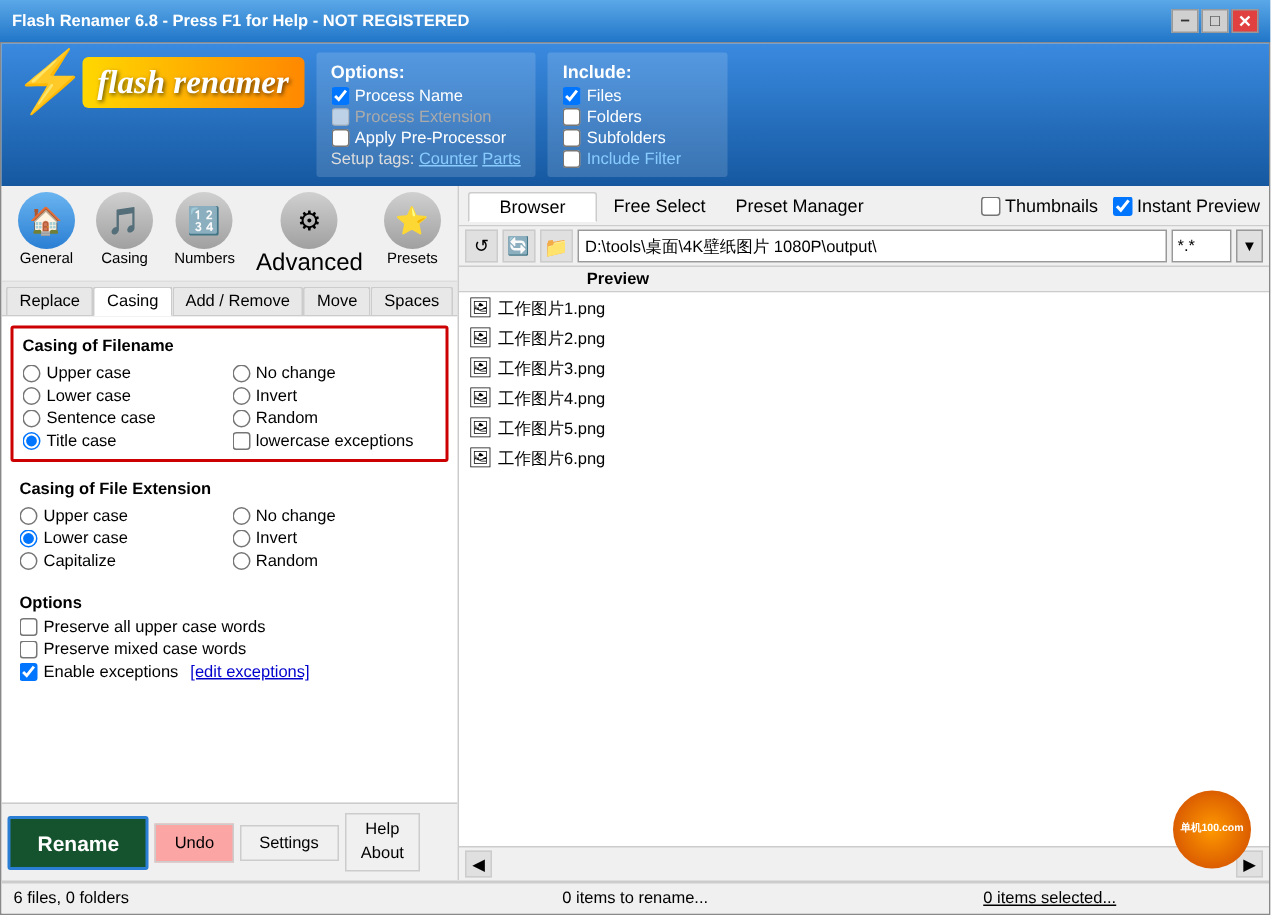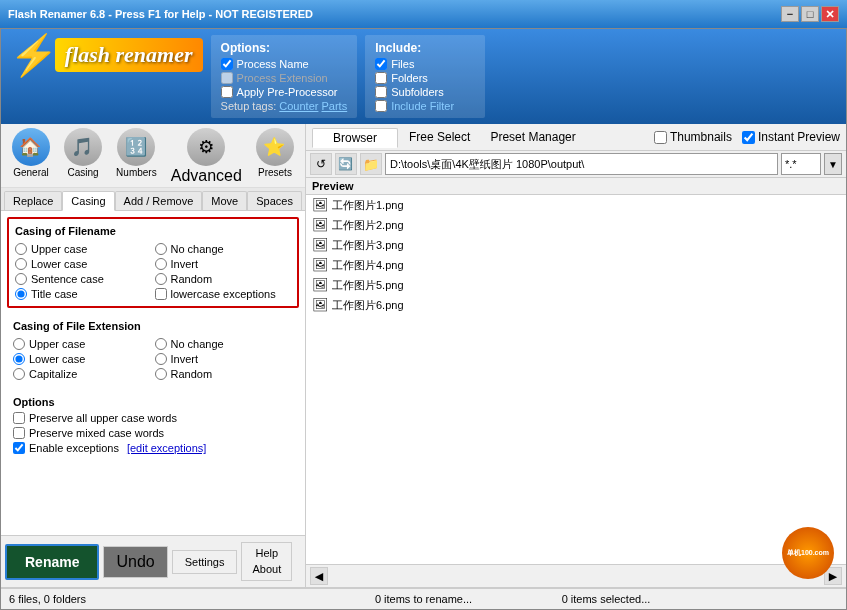--- a/index.html
+++ b/index.html
@@ -201,21 +201,21 @@
               <input type="checkbox" checked="" style="width: 12px; height: 12px;">
               <span>Enable exceptions</span>
             </label>
             <span style="color:#0000cc;text-decoration:underline;font-size:11px;cursor:pointer;">[edit exceptions]</span>
           </div>
         </div>
       </div>
 
       <div style="display:flex; gap:4px; padding:6px 4px; border-top:1px solid #ccc; background:#f0f0f0; align-items:center;">
         <button style="background:#14532d;color:white;border:2px solid #2a7fd4;padding:8px 18px;font-size:14px;font-weight:bold;cursor:pointer;border-radius:2px;min-width:80px;">Rename</button>
-        <button style="background:#737373;border:1px solid #ccc;padding:6px 12px;font-size:16px;cursor:pointer;">Undo</button>
+        <button style="background:#fca5a5;border:1px solid #ccc;padding:6px 12px;font-size:11px;cursor:pointer;">Undo</button>
         <button style="background:#f0f0f0;border:1px solid #ccc;padding:5px 12px;font-size:11px;cursor:pointer;">Settings</button>
         <button style="background:#f0f0f0;border:1px solid #ccc;padding:3px 10px;font-size:11px;cursor:pointer;display:flex;flex-direction:column;align-items:center;line-height:1.4;">
           <span>Help</span>
           <span>About</span>
         </button>
       </div>
     </div>
 
     <div style="flex:1; display:flex; flex-direction:column; background:white; overflow:hidden;">
 
@@ -243,21 +243,21 @@
       <div style="display:flex; align-items:center; gap:3px; padding:2px 4px; background:#f0f0f0; border-bottom:1px solid #ccc;">
         <button style="width:22px;height:22px;border:1px solid #ccc;background:#e0e0e0;cursor:pointer;font-size:12px;display:flex;align-items:center;justify-content:center;">↺</button>
         <button style="width:22px;height:22px;border:1px solid #ccc;background:#e0e0e0;cursor:pointer;font-size:12px;display:flex;align-items:center;justify-content:center;">🔄</button>
         <button style="width:22px;height:22px;border:1px solid #ccc;background:#e0e0e0;cursor:pointer;font-size:13px;display:flex;align-items:center;justify-content:center;">📁</button>
         <input type="text" style="flex: 1 1 0%; height: 22px; border: 1px solid rgb(153, 153, 153); padding: 0px 4px; font-size: 11px; background: white;" value="D:\tools\桌面\4K壁纸图片 1080P\output\">
         <input type="text" style="width: 40px; height: 22px; border: 1px solid rgb(153, 153, 153); padding: 0px 3px; font-size: 11px; background: white;" value="*.*">
         <button style="width:18px;height:22px;border:1px solid #999;background:#e0e0e0;cursor:pointer;font-size:10px;display:flex;align-items:center;justify-content:center;">▼</button>
       </div>
 
       <div style="display:flex; background:#f0f0f0; border-bottom:1px solid #ccc; padding:2px 6px; font-size:11px; font-weight:bold;">
-        <span style="width:200px;">Preview</span>
+        <span style="width:200px;text-align:center;">Preview</span>
       </div>
 
       <div style="flex:1;overflow-y:auto;background:white;" id="file-list-container">
 
       <div style="display: flex; align-items: center; padding: 2px 6px; font-size: 11px; gap: 4px; cursor: pointer;">
       <span style="width:16px;height:16px;font-size:13px;flex-shrink:0;">🖼</span>
       <span style="flex:1;">工作图片1.png</span>
     </div>
           <div style="display: flex; align-items: center; padding: 2px 6px; font-size: 11px; gap: 4px; cursor: pointer;">
       <span style="width:16px;height:16px;font-size:13px;flex-shrink:0;">🖼</span>
@@ -285,19 +285,19 @@
         <button style="width:18px;height:18px;border:1px solid #ccc;background:#e0e0e0;cursor:pointer;font-size:11px;display:flex;align-items:center;justify-content:center;">◀</button>
         <div style="flex:1;"></div>
         <button style="width:18px;height:18px;border:1px solid #ccc;background:#e0e0e0;cursor:pointer;font-size:11px;display:flex;align-items:center;justify-content:center;">▶</button>
       </div>
     </div>
   </div>
 
   <div style="background:#f0f0f0; border-top:2px solid #ccc; padding:2px 8px; font-size:11px; display:flex; gap:0; height:22px; align-items:center;">
     <span style="flex:1;">6 files, 0 folders</span>
     <span style="flex:1;text-align:center;">0 items to rename...</span>
-    <span style="flex:1;text-align:left;">0 items selected...</span>
+    <span style="flex:1;text-align:center;text-decoration:underline;">0 items selected...</span>
   </div>
 
   <div style="position:absolute;bottom:30px;right:12px;width:52px;height:52px;background:radial-gradient(circle,#ff9900,#cc4400);border-radius:50%;display:flex;align-items:center;justify-content:center;color:white;font-size:7px;font-weight:bold;text-align:center;line-height:1.3;z-index:10;">
     <span>单机100.com</span>
   </div>
 </div>
 
 </body></html>

